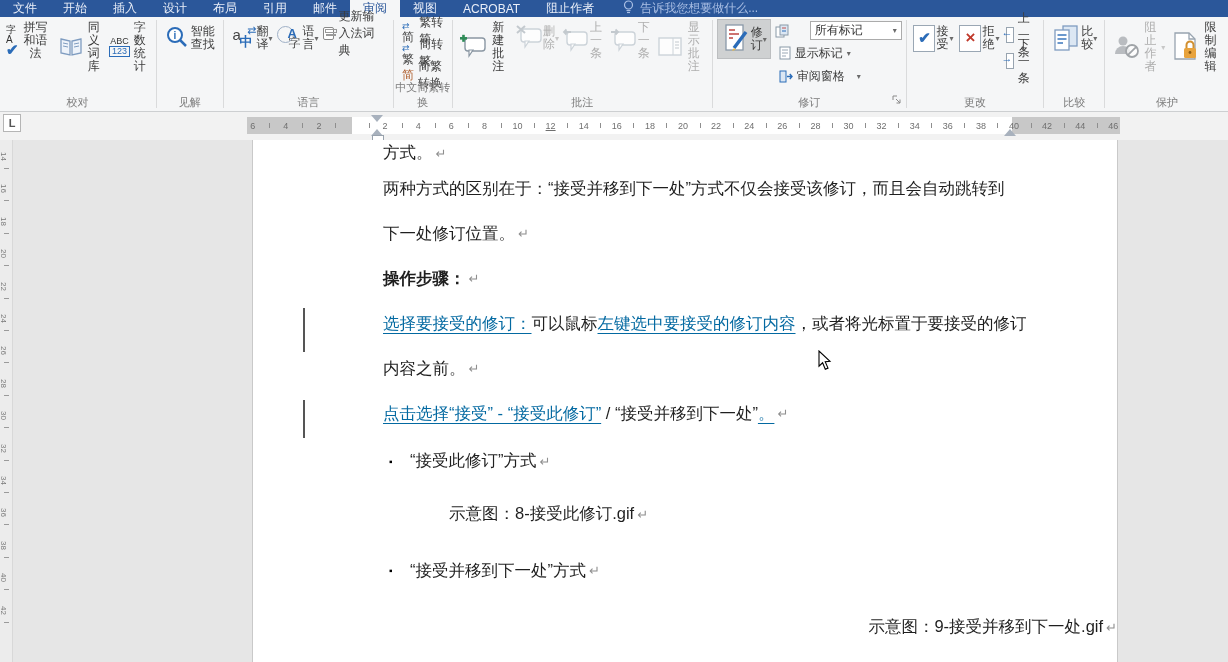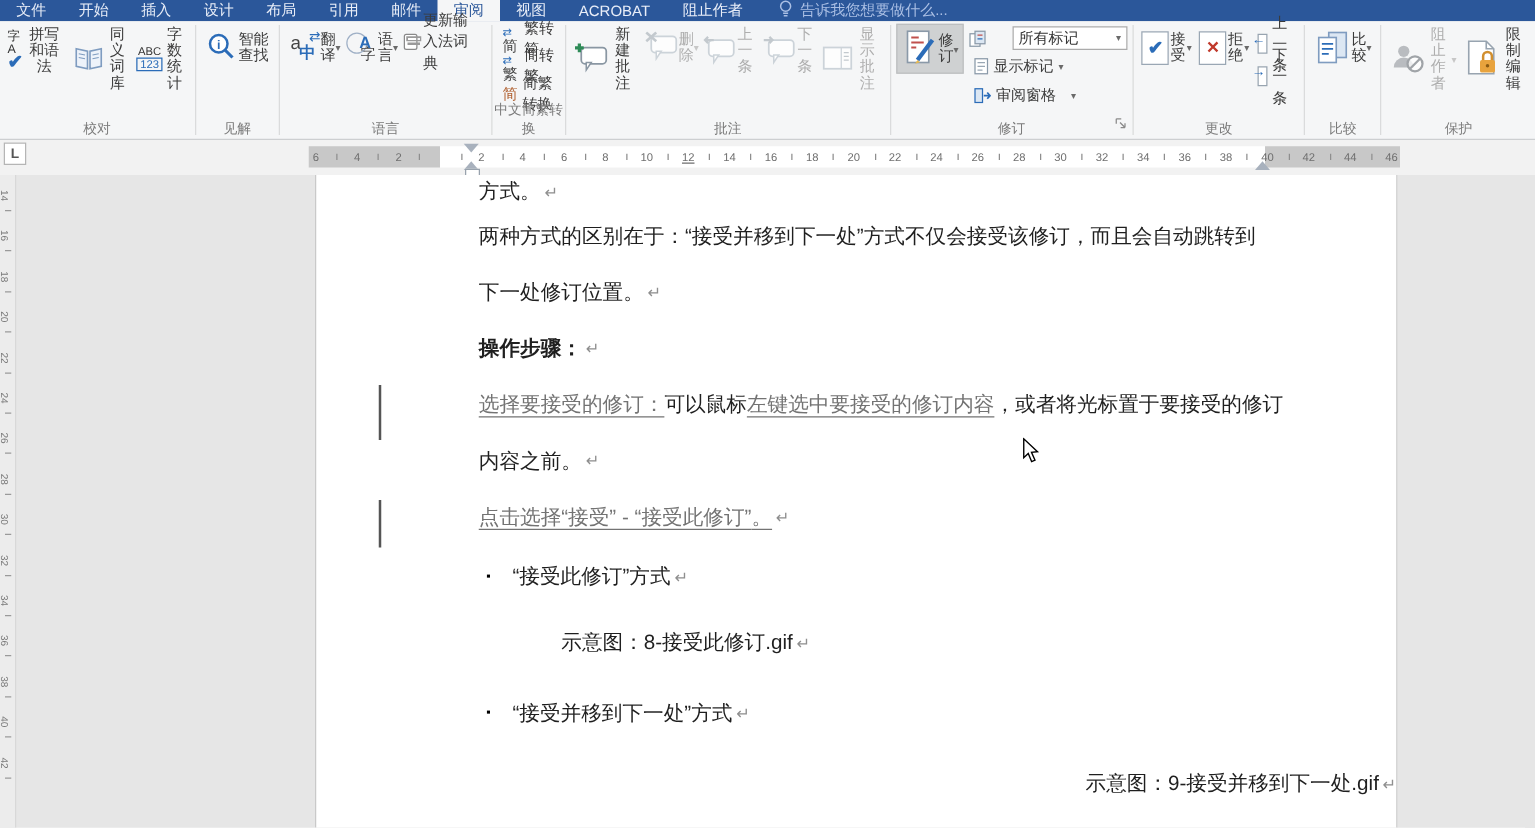--- a/index.html
+++ b/index.html
@@ -59,21 +59,21 @@
   .docarea{position:absolute;left:0;top:140px;width:1228px;height:522px;background:#e6e6e6;}
   .vruler{position:absolute;left:0;top:0;width:13px;height:522px;background:#ececec;border-right:1px solid #d8d8d8;box-sizing:border-box;}
   .vnum{position:absolute;left:-1px;font-size:8px;color:#7a7a7a;font-weight:normal;transform:rotate(90deg);}
   .vtick{position:absolute;left:4px;width:5px;height:1px;background:#9a9a9a;}
   .page{position:absolute;left:252px;top:0;width:866px;height:522px;background:#fff;
         border-left:1px solid #c9c9c9;border-right:1px solid #c9c9c9;box-sizing:border-box;}
   .dline{display:flex;align-items:center;white-space:pre;font-size:16.5px;color:#1f1f1f;position:relative;}
   .ind-base{padding-left:130px;} .ind-bullet{padding-left:157px;} .ind-figure{padding-left:196px;}
   .bullet{position:absolute;left:136px;font-size:10px;color:#000;}
   .run-bold{font-weight:700;}
-  .run-ins{color:#737373;text-decoration:underline;text-underline-offset:4px;}
+  .run-ins{color:#0369a1;text-decoration:underline;text-underline-offset:4px;}
   .pilcrow{color:#8f8f8f;font-size:13px;margin-left:3px;}
   .changebar{position:absolute;width:2px;background:#555;}
   .cursor{position:absolute;left:818px;top:210px;}
 </style>
 </head>
 <body>
 
 <div class="tabbar">
   <div class="tab">文件</div>
   <div class="tab">开始</div>
@@ -503,21 +503,21 @@
       <i class="vtick" style="top: 481.6px;"></i>
     </div>
   <div class="page">
     <div>
         <div class="dline ind-base" style="height: 26px;"><span class="run run-normal">方式。</span><span class="pilcrow">↵</span></div>
         <div class="dline ind-base" style="height: 45px;"><span class="run run-normal">两种方式的区别在于：“接受并移到下一处”方式不仅会接受该修订，而且会自动跳转到</span></div>
         <div class="dline ind-base" style="height: 45px;"><span class="run run-normal">下一处修订位置。</span><span class="pilcrow">↵</span></div>
         <div class="dline ind-base" style="height: 45px;"><span class="run run-bold">操作步骤：</span><span class="pilcrow">↵</span></div>
         <div class="dline ind-base" style="height: 45px;"><span class="run run-ins">选择要接受的修订：</span><span class="run run-normal">可以鼠标</span><span class="run run-ins">左键选中要接受的修订内容</span><span class="run run-normal">，或者将光标置于要接受的修订</span></div>
         <div class="dline ind-base" style="height: 45px;"><span class="run run-normal">内容之前。</span><span class="pilcrow">↵</span></div>
-        <div class="dline ind-base" style="height: 45px;"><span class="run run-ins">点击选择“接受” - “接受此修订”</span><span class="run run-ins">。</span><span class="pilcrow">↵</span></div>
+        <div class="dline ind-base" style="height: 45px;"><span class="run run-ins">点击选择“接受” - “接受此修订”</span><span class="run run-normal"> / “接受并移到下一处”</span><span class="run run-ins">。</span><span class="pilcrow">↵</span></div>
         <div class="dline ind-bullet" style="height: 50px;"><span class="bullet">▪</span><span class="run run-normal">“接受此修订”方式</span><span class="pilcrow">↵</span></div>
         <div class="dline ind-figure" style="height: 56px;"><span class="run run-normal">示意图：8-接受此修订.gif</span><span class="pilcrow">↵</span></div>
         <div class="dline ind-bullet" style="height: 57px;"><span class="bullet">▪</span><span class="run run-normal">“接受并移到下一处”方式</span><span class="pilcrow">↵</span></div>
         <div class="dline ind-figure" style="height: 56px; justify-content: flex-end;"><span class="run run-normal">示意图：9-接受并移到下一处.gif</span><span class="pilcrow">↵</span></div>
       </div>
   </div>
   <div class="changebar" style="left:303px;top:168px;height:44px;"></div>
   <div class="changebar" style="left:303px;top:260px;height:38px;"></div>
   <div class="cursor">
     <svg width="15" height="21" viewBox="0 0 15 21">

